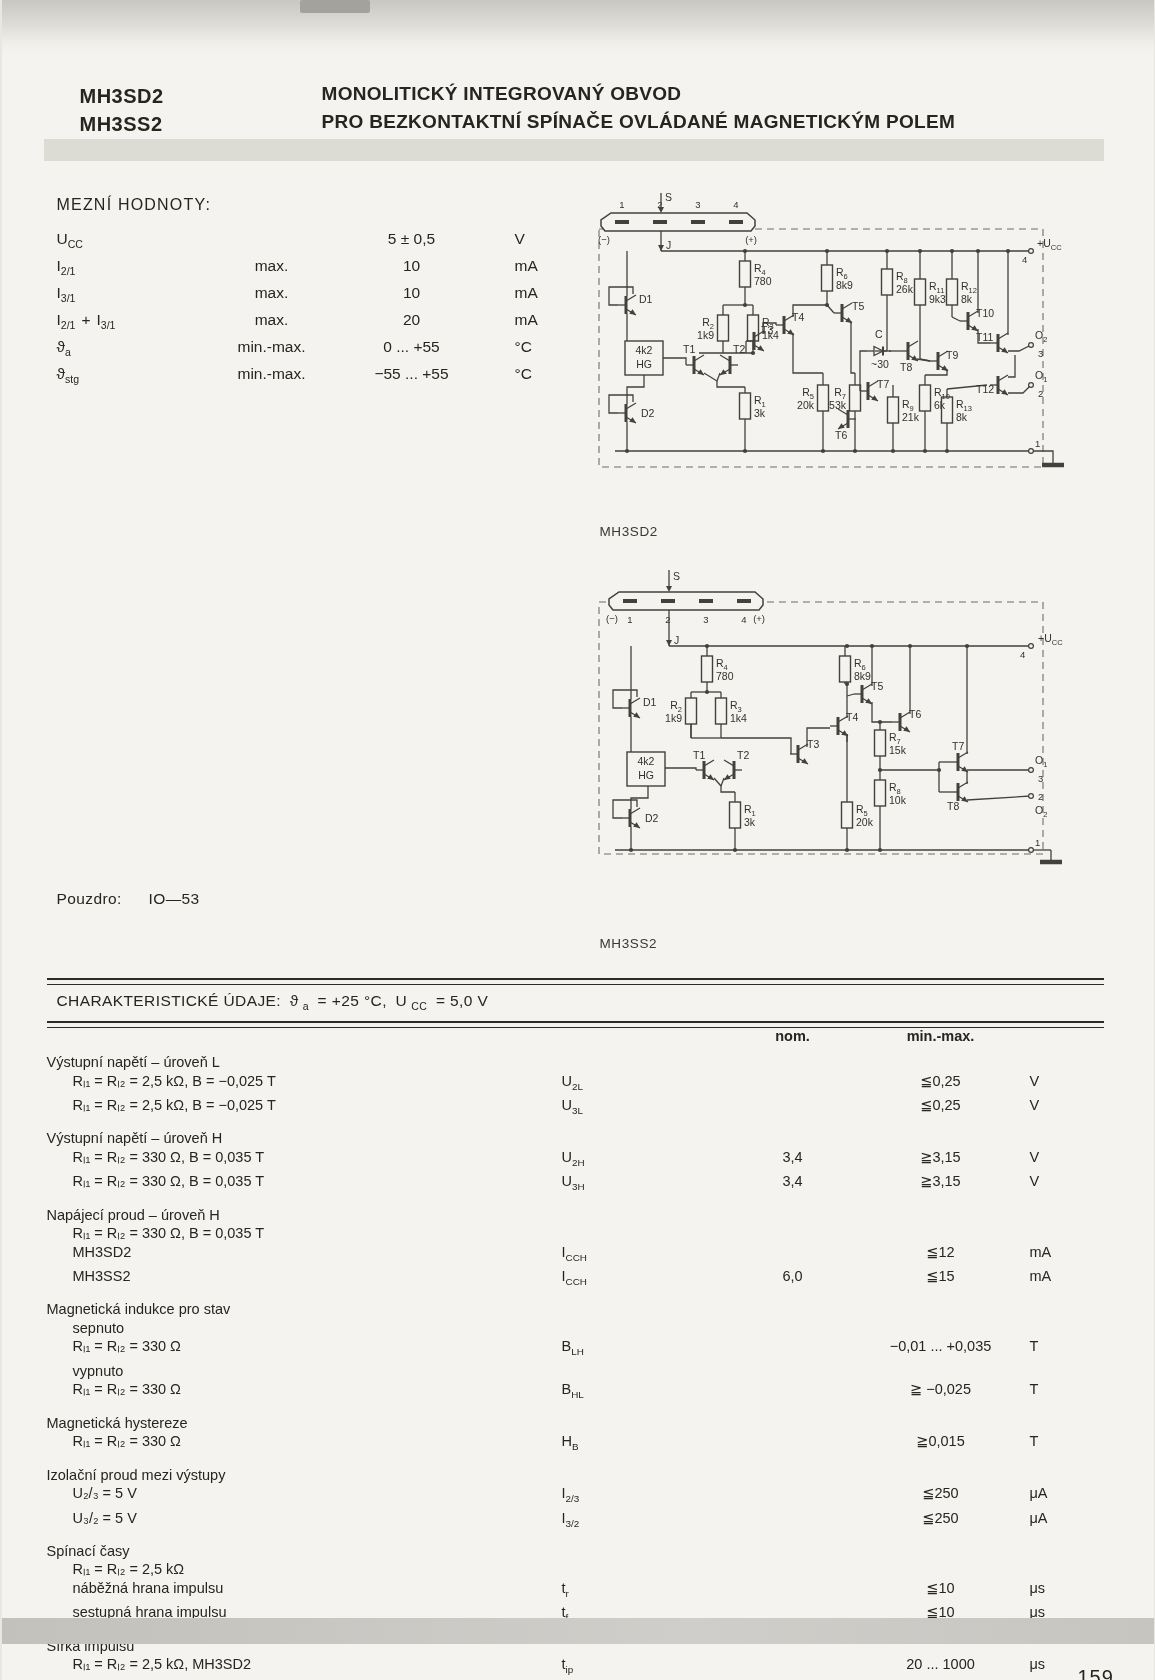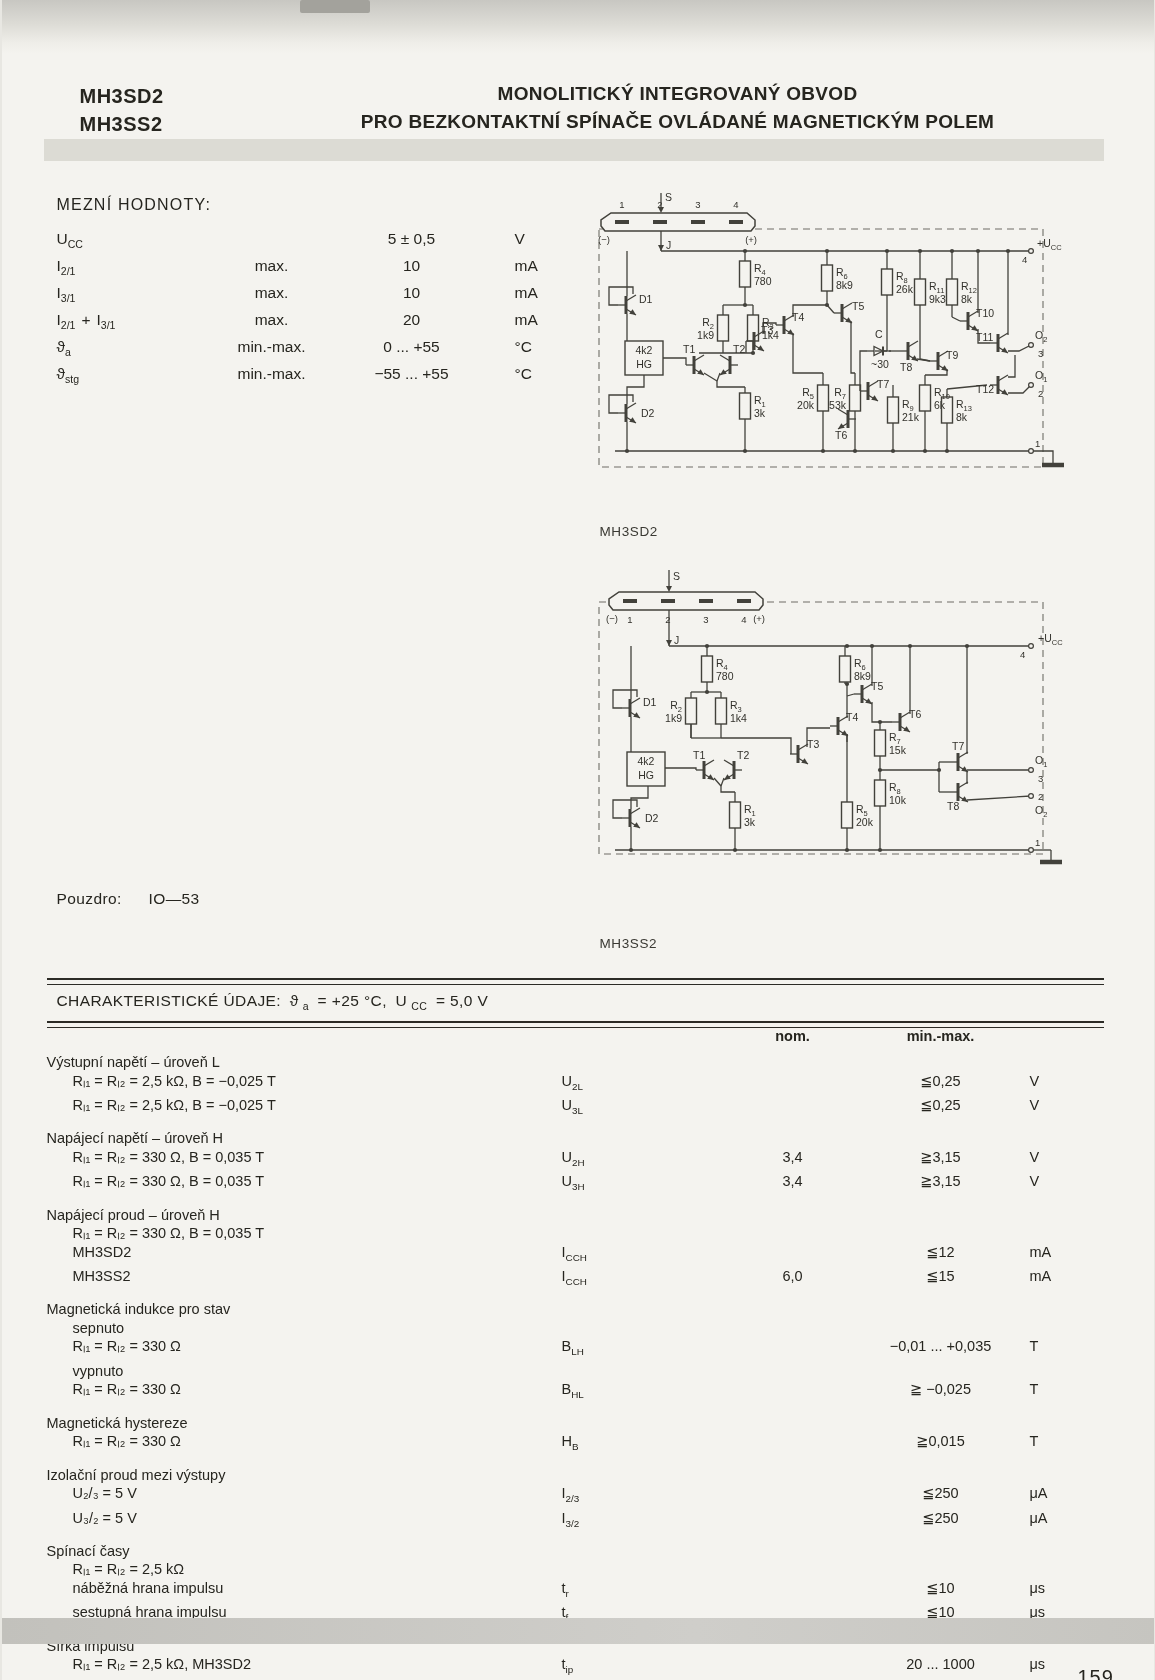--- a/index.html
+++ b/index.html
@@ -5,21 +5,21 @@
   html,body{margin:0;padding:0;background:#e8e7e2;}
   .page{position:relative;width:1152px;height:1680px;background:#f4f3ef;
         font-family:"Liberation Sans",sans-serif;color:#26251f;overflow:hidden;margin:0 auto;}
   .band-top{position:absolute;left:0;top:0;width:1155px;height:54px;
         background:linear-gradient(180deg,#c8c7c2 0%,#dddcd6 45%,#efeee9 80%,#f4f3ef 100%);}
   .notch{position:absolute;left:298px;top:0;width:70px;height:13px;background:#a3a29c;border-radius:2px;}
   .band-header{position:absolute;left:42px;top:139px;width:1060px;height:22px;background:#dcdbd4;}
   .band-bottom{position:absolute;left:0;top:1618px;width:1155px;height:26px;
         background:linear-gradient(90deg,#c2c1bc,#cfceca 60%,#c6c5c0);}
   .hdr-parts{position:absolute;left:78px;top:82px;font-weight:bold;font-size:20px;line-height:28px;letter-spacing:.5px;}
-  .hdr-title{position:absolute;left:320px;top:80px;width:712px;text-align:center;
+  .hdr-title{position:absolute;left:320px;top:80px;width:712px;text-align:left;
         font-weight:bold;font-size:19px;line-height:28px;letter-spacing:.3px;}
   sub{font-size:68%;}
   .limits{position:absolute;left:55px;top:196px;width:540px;font-size:15.5px;}
   .lim-head{font-size:16px;letter-spacing:1.2px;margin-bottom:16px;}
   .lim-row{display:grid;grid-template-columns:160px 110px 170px 60px;height:27px;align-items:baseline;}
   .lim-cond{text-align:center;}
   .lim-val{text-align:center;}
   .lim-unit{padding-left:18px;}
   .cap{position:absolute;font-size:13.5px;letter-spacing:.6px;color:#3a3933;}
   .pouzdro{position:absolute;left:55px;top:890px;font-size:15.5px;letter-spacing:.4px;}
@@ -499,21 +499,21 @@
           </div>
           <div class="ct-row ct-grid">
             <span class="lb">Rₗ₁ = Rₗ₂ = 2,5 kΩ, B = −0,025 T</span>
             <span class="sy"><span>U</span><sub>3L</sub></span>
             <span class="nm"></span>
             <span class="mm">≦0,25</span>
             <span class="un">V</span>
           </div>
         </div>
         <div class="ct-sec">
-          <div class="t">Napájecí napětí – úroveň H</div>
+          <div class="t">Výstupní napětí – úroveň H</div>
           <div class="ct-row ct-grid">
             <span class="lb">Rₗ₁ = Rₗ₂ = 330 Ω, B = 0,035 T</span>
             <span class="sy"><span>U</span><sub>2H</sub></span>
             <span class="nm">3,4</span>
             <span class="mm">≧3,15</span>
             <span class="un">V</span>
           </div>
           <div class="ct-row ct-grid">
             <span class="lb">Rₗ₁ = Rₗ₂ = 330 Ω, B = 0,035 T</span>
             <span class="sy"><span>U</span><sub>3H</sub></span>

